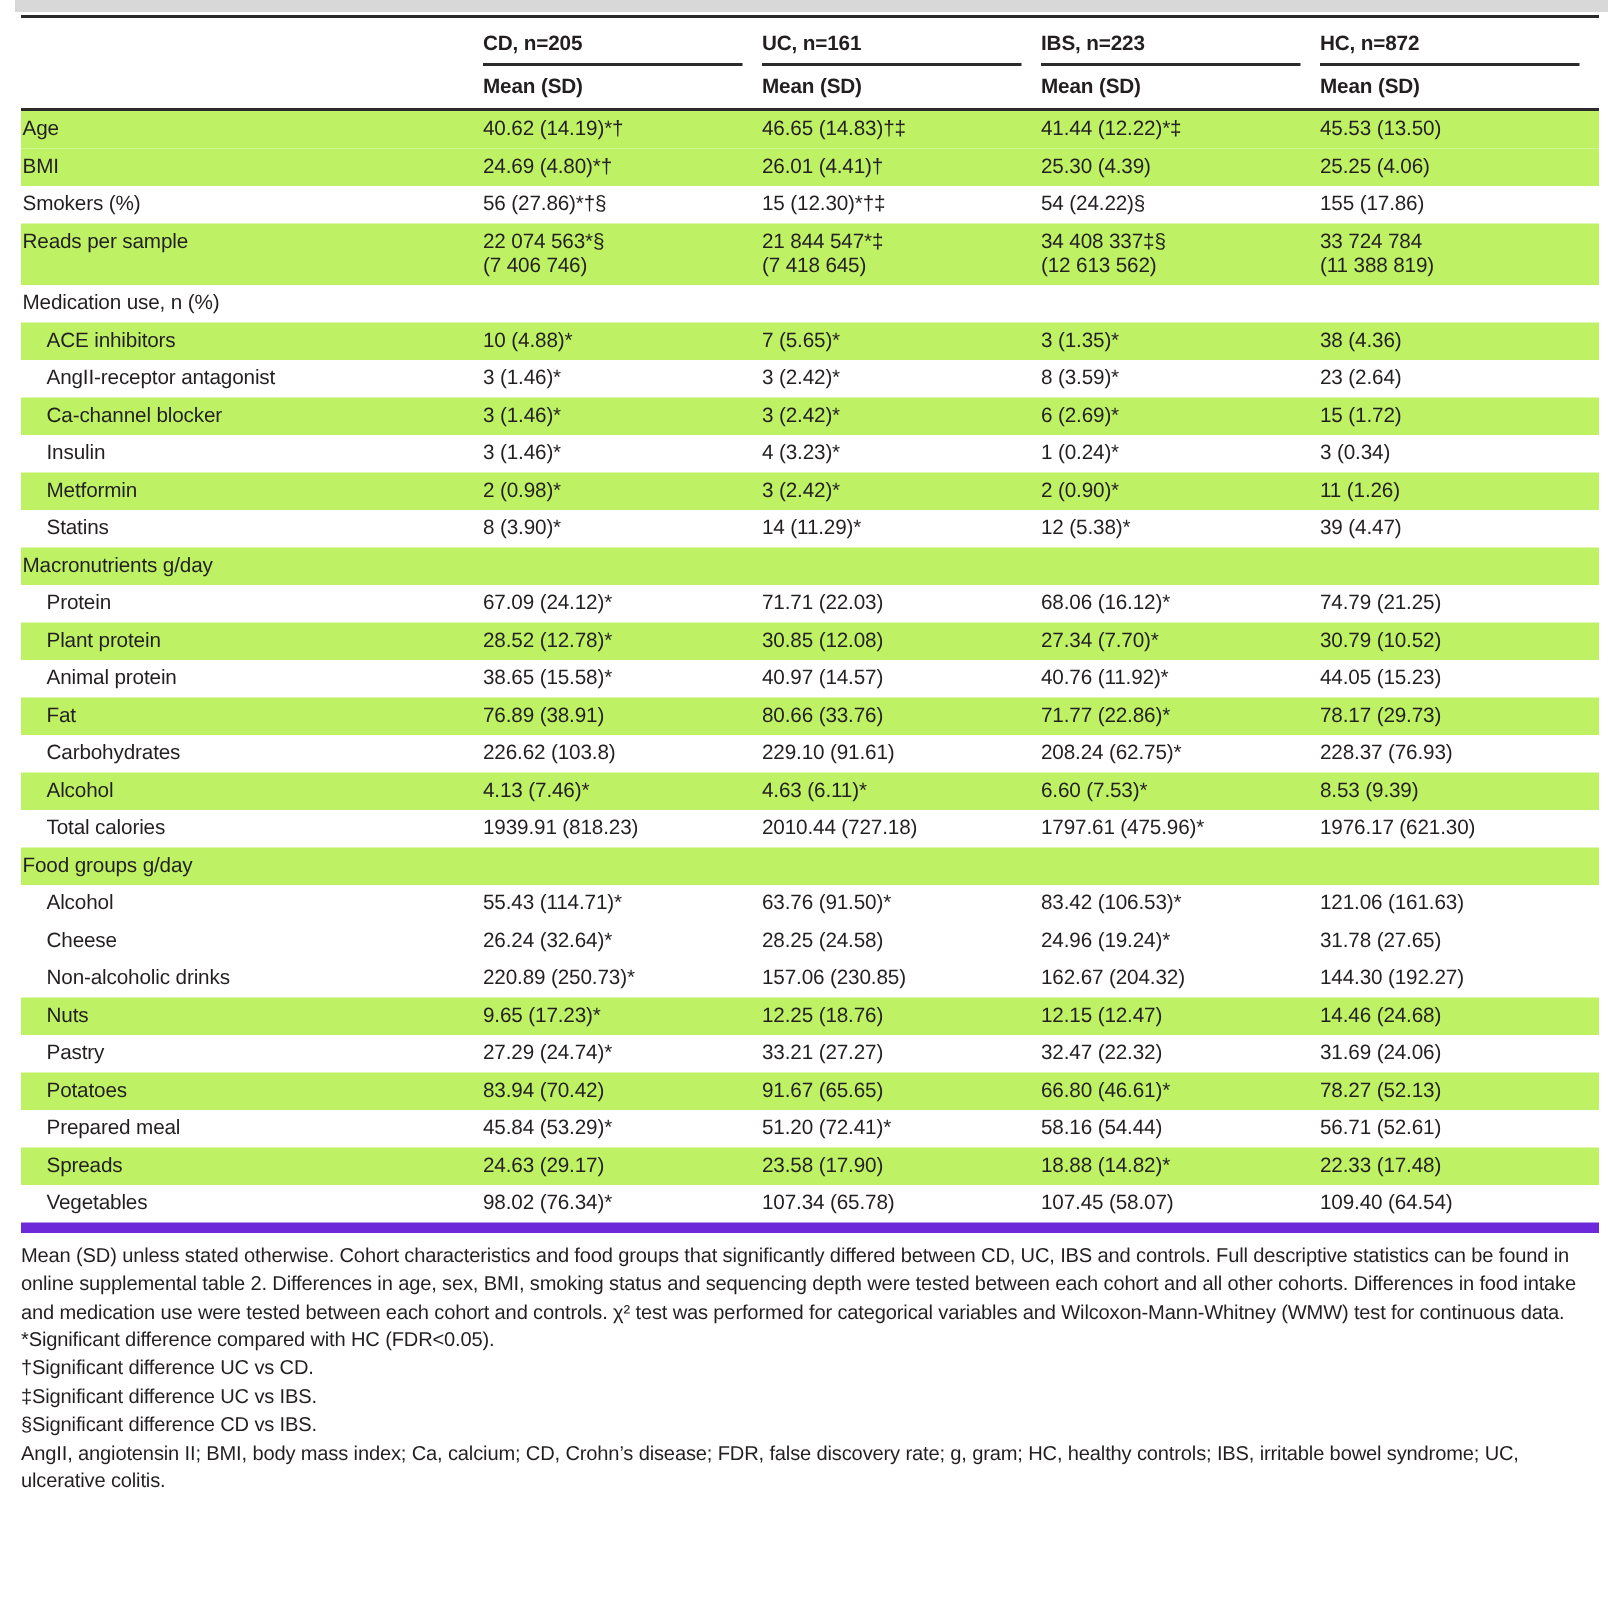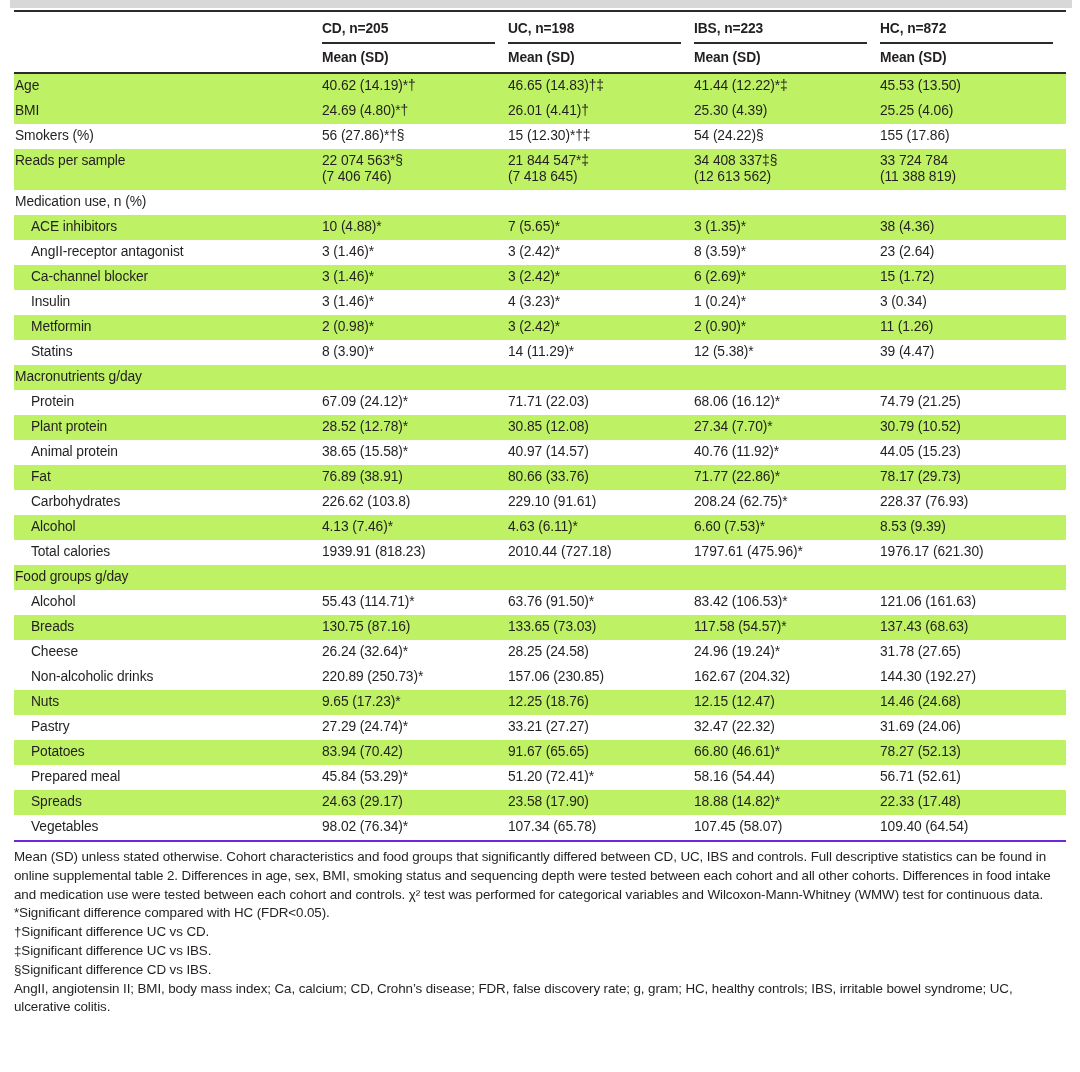--- a/index.html
+++ b/index.html
@@ -48,21 +48,21 @@
     font-size: 13.8px;
     line-height: 16px;
     letter-spacing: -0.1px;
     padding: 4px 2px 5px 0;
     vertical-align: top;
     white-space: pre-line;
   }
   tbody td.label-cell { white-space: nowrap; padding-left: 1px; }
   tbody td.label-cell.indent { padding-left: 17px; }
   tbody tr.shaded { background: #bef264; }
-  tbody tr:last-child td { border-bottom: 2px solid #6d28d9; }
+  tbody tr:last-child td { border-bottom: 7px solid #6d28d9; }
 
   .footnotes {
     margin-top: 6px;
     font-size: 13.4px;
     line-height: 18.8px;
     letter-spacing: -0.1px;
   }
   .footnotes p { margin: 0; }
 </style>
 </head>
@@ -80,21 +80,21 @@
         <col class="data-col">
         <col class="data-col">
       </colgroup>
       <thead>
         <tr class="group-header-row">
           <th></th>
           <th>
               <span class="spanner">CD, n=205</span>
             </th>
           <th>
-              <span class="spanner">UC, n=198</span>
+              <span class="spanner">UC, n=161</span>
             </th>
           <th>
               <span class="spanner">IBS, n=223</span>
             </th>
           <th>
               <span class="spanner">HC, n=872</span>
             </th>
         </tr>
         <tr class="subheader-row">
           <th></th>
@@ -240,27 +240,20 @@
             <td class="label-cell">Food groups g/day</td>
             <td colspan="4"></td>
           </tr>
           <tr>
             <td class="label-cell indent">Alcohol</td>
             <td class="value-cell">55.43 (114.71)*</td>
             <td class="value-cell">63.76 (91.50)*</td>
             <td class="value-cell">83.42 (106.53)*</td>
             <td class="value-cell">121.06 (161.63)</td>
           </tr>
-          <tr class="shaded">
-            <td class="label-cell indent">Breads</td>
-            <td class="value-cell">130.75 (87.16)</td>
-            <td class="value-cell">133.65 (73.03)</td>
-            <td class="value-cell">117.58 (54.57)*</td>
-            <td class="value-cell">137.43 (68.63)</td>
-          </tr>
           <tr>
             <td class="label-cell indent">Cheese</td>
             <td class="value-cell">26.24 (32.64)*</td>
             <td class="value-cell">28.25 (24.58)</td>
             <td class="value-cell">24.96 (19.24)*</td>
             <td class="value-cell">31.78 (27.65)</td>
           </tr>
           <tr>
             <td class="label-cell indent">Non-alcoholic drinks</td>
             <td class="value-cell">220.89 (250.73)*</td>

